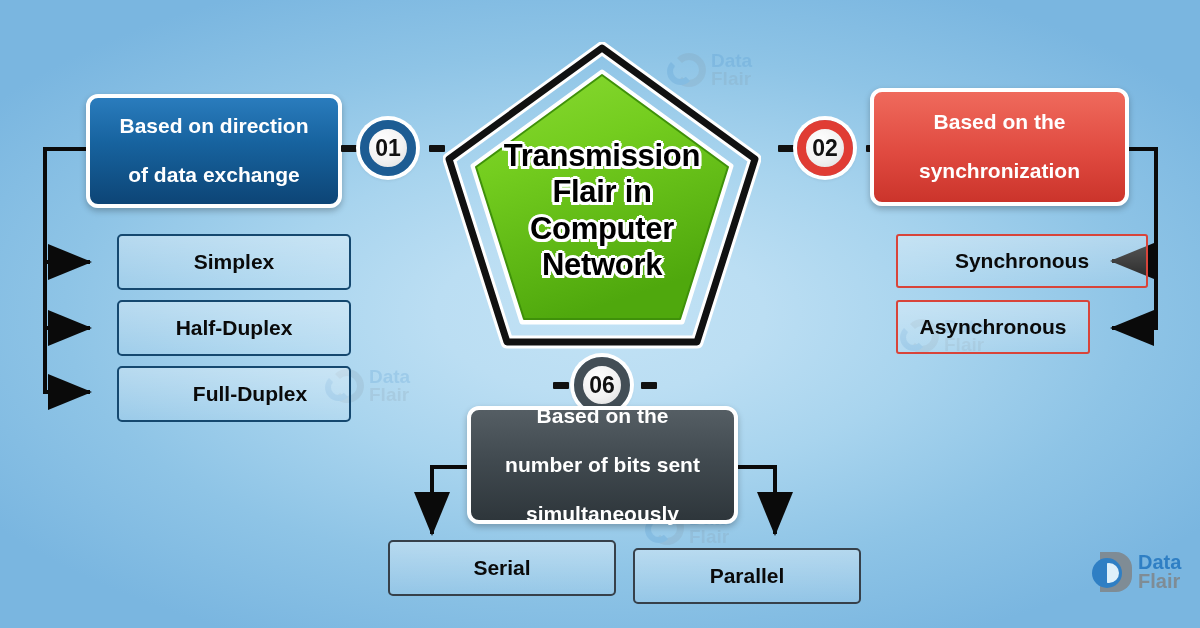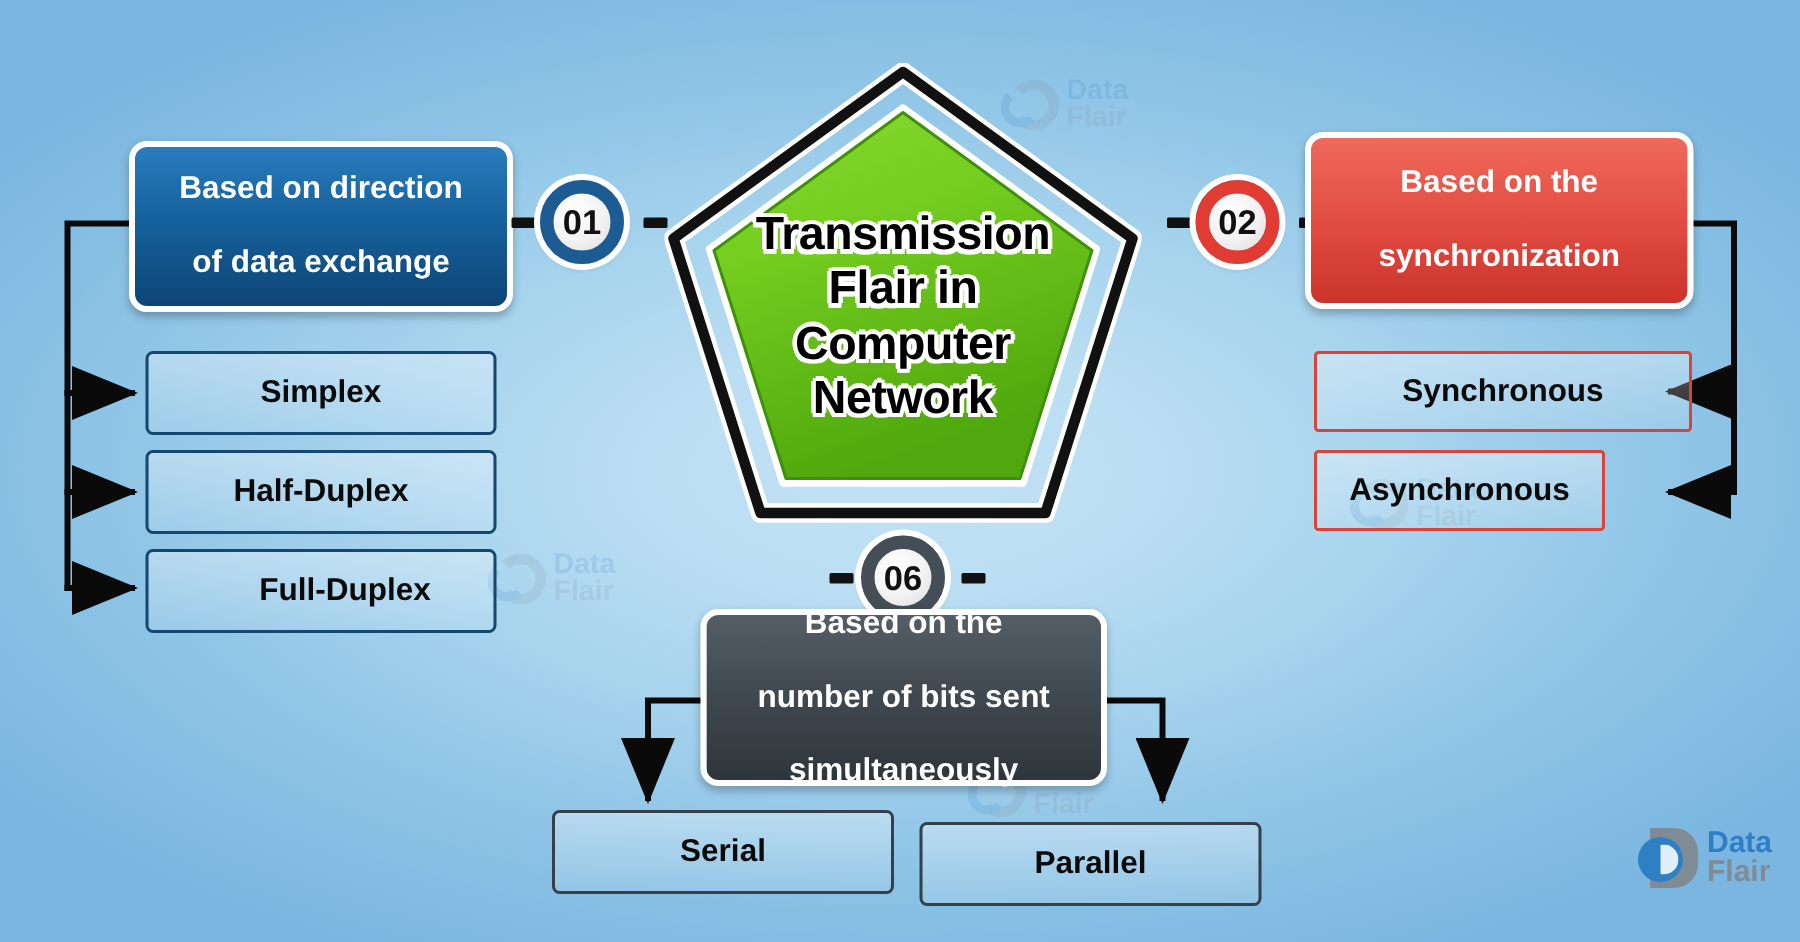--- a/index.html
+++ b/index.html
@@ -67,20 +67,21 @@
     background: linear-gradient(180deg, #555e64 0%, #414a50 45%, #2e363b 100%);
   }
   .head-box span { display: block; padding: 0 8px; }
 
   
   .leaf {
     position: absolute;
     display: flex; align-items: center; justify-content: center;
     font-size: 21px; font-weight: bold; color: #0a0a0a;
     background: linear-gradient(180deg, rgba(255,255,255,.34) 0%, rgba(255,255,255,.10) 100%);
+    margin-left: 20px;
   }
   .leaf.blue { border: 2px solid #15486f; border-radius: 5px; }
   .leaf.red  { border: 2px solid #d8443a; border-radius: 3px; }
   .leaf.dark { border: 2px solid #36404a; border-radius: 5px; }
 
   #leaf-simplex    { left: 97px;  top: 234px; width: 234px; height: 56px; }
   #leaf-half       { left: 97px;  top: 300px; width: 234px; height: 56px; }
   #leaf-full       { left: 97px;  top: 366px; width: 234px; height: 56px; padding-left: 32px; }
   #leaf-sync       { left: 876px; top: 234px; width: 252px; height: 54px; }
   #leaf-async      { left: 876px; top: 300px; width: 194px; height: 54px; }

